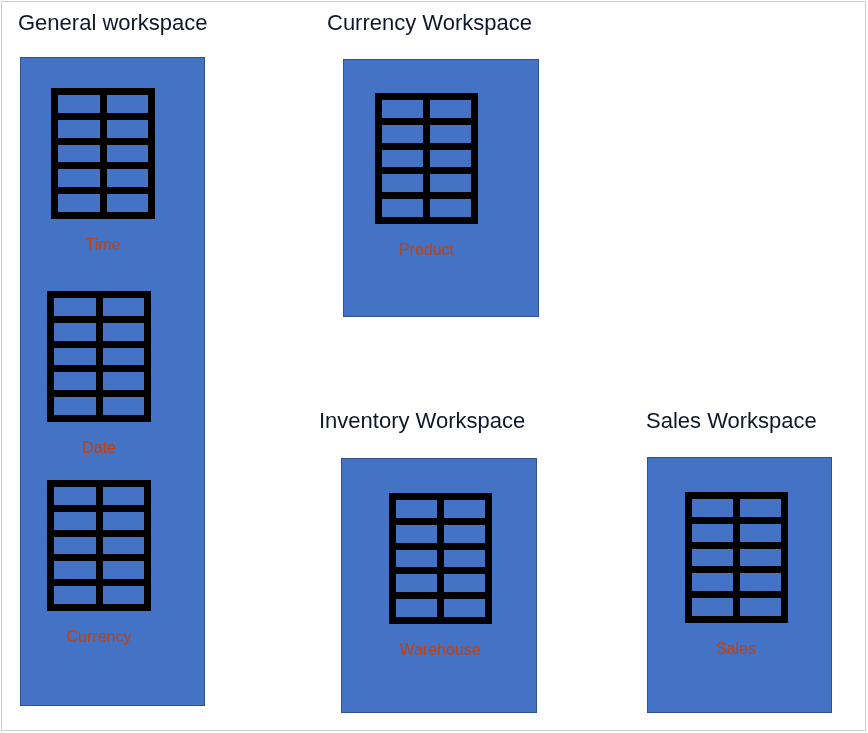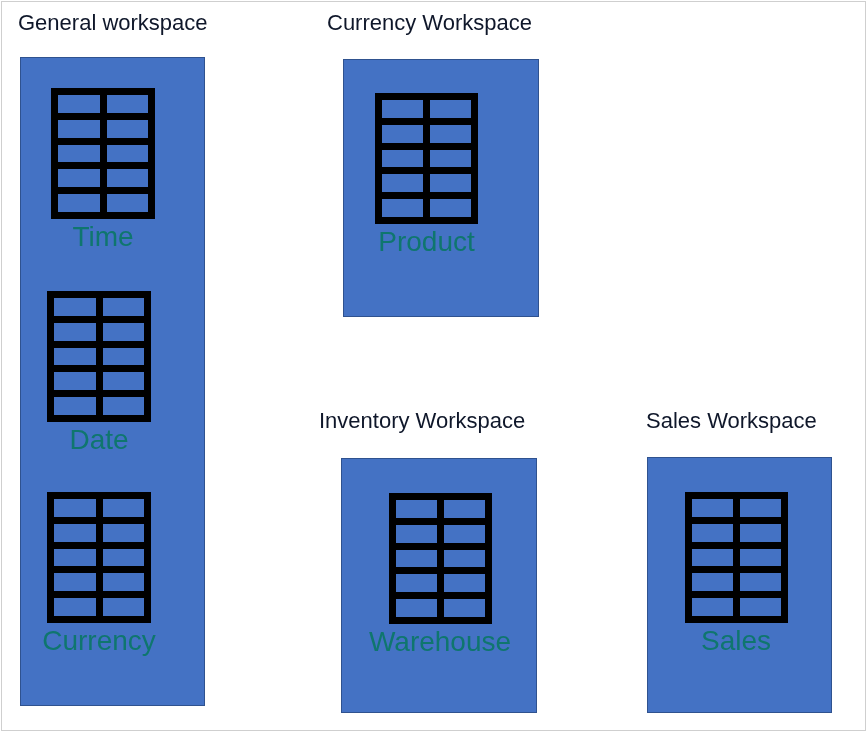--- a/index.html
+++ b/index.html
@@ -59,24 +59,24 @@
     display: grid;
     grid-template-columns: 1fr 1fr;
     grid-template-rows: repeat(5, 1fr);
     box-sizing: border-box;
   }
   .tbl-icon .cell {
     background: #4472C4;
   }
 
   .node-label {
-    margin-top: 4px;
-    font-size: 28px;
+    margin-top: 12px;
+    font-size: 16px;
     line-height: 28px;
-    color: #0f766e;
+    color: #c2410c;
     white-space: nowrap;
     text-align: center;
     font-family: "Liberation Sans", sans-serif;
   }
 </style>
 </head>
 <body>
 
 <div id="canvas">
   <div class="page-frame"></div>
@@ -106,21 +106,21 @@
           <div class="cell"></div>
           <div class="cell"></div>
           <div class="cell"></div>
           <div class="cell"></div>
           <div class="cell"></div>
           <div class="cell"></div>
           <div class="cell"></div>
         </div>
         <div class="node-label">Date</div>
       </div>
-      <div class="node" style="left: 53px; top: 492px; width: 92px;">
+      <div class="node" style="left: 53px; top: 480px; width: 92px;">
         <div class="tbl-icon" style="width: 104px; height: 131px; padding: 7px; gap: 7px;">
           <div class="cell"></div>
           <div class="cell"></div>
           <div class="cell"></div>
           <div class="cell"></div>
           <div class="cell"></div>
           <div class="cell"></div>
           <div class="cell"></div>
           <div class="cell"></div>
           <div class="cell"></div>

